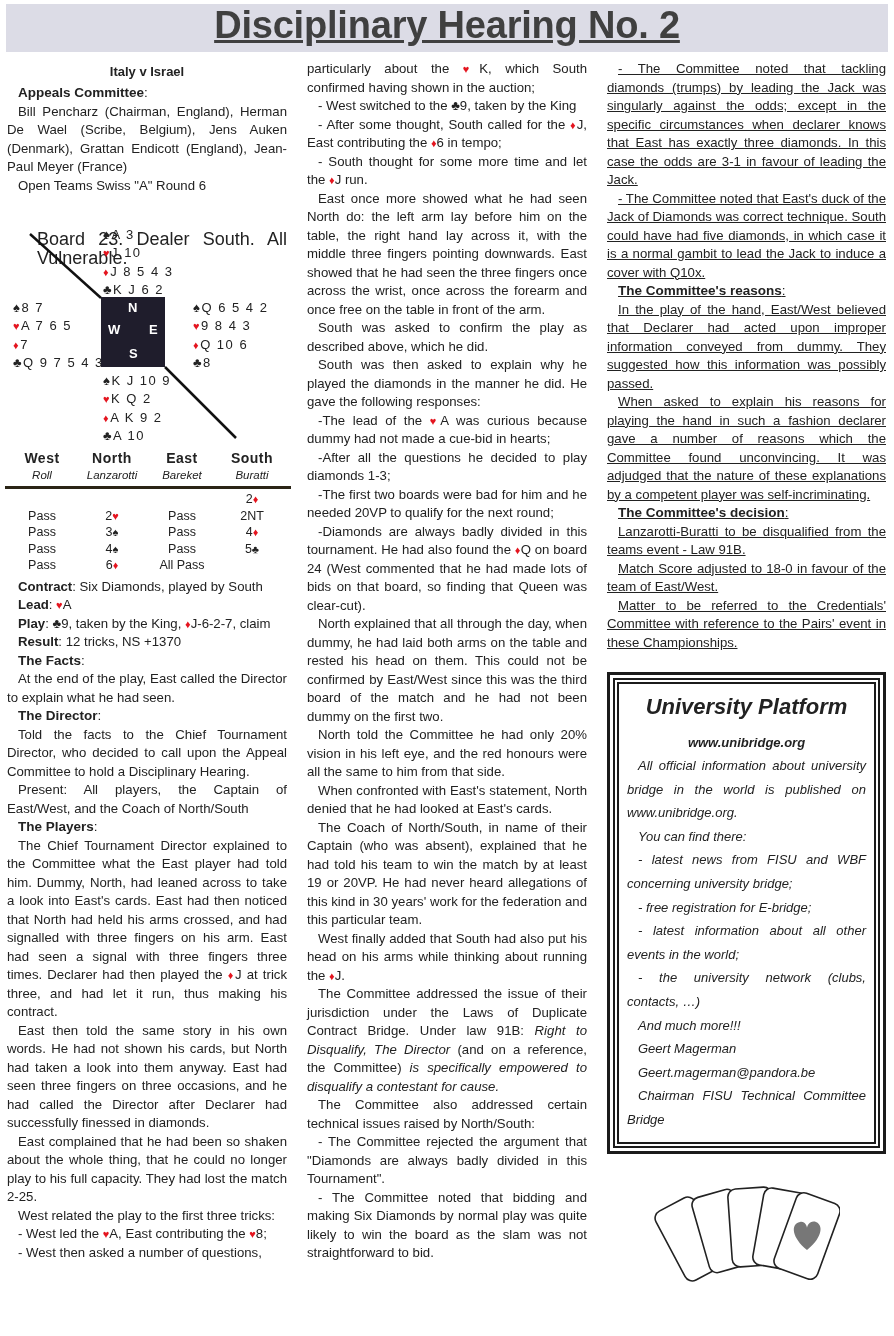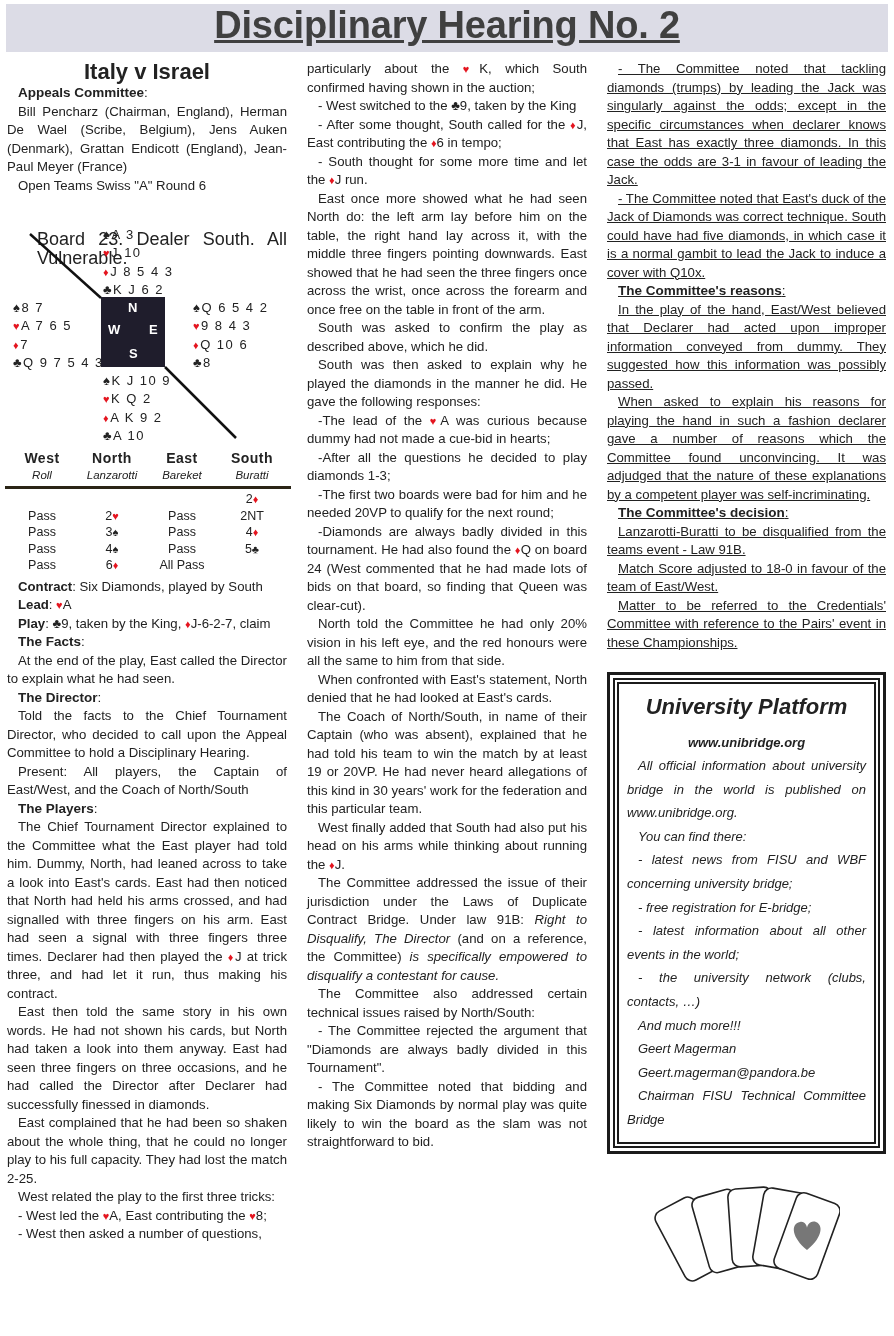--- a/index.html
+++ b/index.html
@@ -15,21 +15,21 @@
       font-size: 38px; line-height: 42px; color: #404040; letter-spacing: -0.2px; text-decoration: underline;
     }
     .col { position: absolute; top: 60px; font-size: 13.2px; line-height: 18.5px; text-align: justify; }
     .col1 { left: 7px; width: 280px; }
     .col2 { left: 307px; width: 280px; top: 60px; }
     .col3 { left: 607px; width: 279px; top: 60px; text-decoration: underline; }
     .col p { text-indent: 11px; }
     .col p.noind { text-indent: 0; }
     .col h3 { font-size: 13.5px; font-weight: bold; padding-left: 11px; line-height: 18.5px; }
     .col h3 .colon { font-weight: normal; }
-    .section-title { font-size: 22px; font-weight: bold; text-align: center; line-height: 24px; margin-bottom: 0; }
+    .section-title { font-size: 13px; font-weight: bold; text-align: center; line-height: 24px; margin-bottom: 0; }
     .red { color: #e4151f; }
     .suit { font-size: 11px; }
     i { font-style: italic; }
 
     
     .deal { position: relative; height: 240px; margin-top: 6px; font-size: 13px; }
     .deal .board-caption { position: absolute; left: 30px; top: 0; font-size: 18px; margin-top: 29px; }
     .deal .hand { position: absolute; line-height: 18.3px; letter-spacing: 1.5px; }
     .deal .north { left: 96px; top: 25px; }
     .deal .west { left: 6px; top: 98px; }
@@ -169,20 +169,21 @@
           <div><span>All Pass</span></div>
           <div><span></span></div>
         </div>
       </div>
   </div>
 
   <div class="result-block">
     <p><b>Contract</b>: <span>Six Diamonds, played by South</span></p>
     <p><b>Lead</b>: <span class="red suit">♥</span><span>A</span></p>
     <p><b>Play</b>: <span>♣</span><span>9, taken by the King, </span><span class="red suit">♦</span><span>J-6-2-7, claim</span></p>
+    <p><b>Result</b>: <span>12 tricks, NS +1370</span></p>
   </div>
   <h3><span>The Facts</span><span class="colon">:</span></h3>
   <p>At the end of the play, East called the Director to explain what he had seen.</p>
   <h3><span>The Director</span><span class="colon">:</span></h3>
   <p>Told the facts to the Chief Tournament Director, who decided to call upon the Appeal Committee to hold a Disciplinary Hearing.</p>
   <p>Present: All players, the Captain of East/West, and the Coach of North/South</p>
   <h3><span>The Players</span><span class="colon">:</span></h3>
   <p><span>The Chief Tournament Director explained to the Committee what the East player had told him. Dummy, North, had leaned across to take a look into East's cards. East had then noticed that North had held his arms crossed, and had signalled with three fingers on his arm. East had seen a signal with three fingers three times. Declarer had then played the </span><span class="red suit">♦</span><span>J at trick three, and had let it run, thus making his contract.</span></p>
   <p>East then told the same story in his own words. He had not shown his cards, but North had taken a look into them anyway. East had seen three fingers on three occasions, and he had called the Director after Declarer had successfully finessed in diamonds.</p>
   <p>East complained that he had been so shaken about the whole thing, that he could no longer play to his full capacity. They had lost the match 2-25.</p>
@@ -196,20 +197,21 @@
   <p><span>- West switched to the </span><span>♣</span><span>9, taken by the King</span></p>
   <p><span>- After some thought, South called for the </span><span class="red suit">♦</span><span>J, East contributing the </span><span class="red suit">♦</span><span>6 in tempo;</span></p>
   <p><span>- South thought for some more time and let the </span><span class="red suit">♦</span><span>J run.</span></p>
   <p>East once more showed what he had seen North do: the left arm lay before him on the table, the right hand lay across it, with the middle three fingers pointing downwards. East showed that he had seen the three fingers once across the wrist, once across the forearm and once free on the table in front of the arm.</p>
   <p>South was asked to confirm the play as described above, which he did.</p>
   <p>South was then asked to explain why he played the diamonds in the manner he did. He gave the following responses:</p>
   <p><span>-The lead of the </span><span class="red suit">♥</span><span>A was curious because dummy had not made a cue-bid in hearts;</span></p>
   <p>-After all the questions he decided to play diamonds 1-3;</p>
   <p>-The first two boards were bad for him and he needed 20VP to qualify for the next round;</p>
   <p><span>-Diamonds are always badly divided in this tournament. He had also found the </span><span class="red suit">♦</span><span>Q on board 24 (West commented that he had made lots of bids on that board, so finding that Queen was clear-cut).</span></p>
+  <p>North explained that all through the day, when dummy, he had laid both arms on the table and rested his head on them. This could not be confirmed by East/West since this was the third board of the match and he had not been dummy on the first two.</p>
   <p>North told the Committee he had only 20% vision in his left eye, and the red honours were all the same to him from that side.</p>
   <p>When confronted with East's statement, North denied that he had looked at East's cards.</p>
   <p>The Coach of North/South, in name of their Captain (who was absent), explained that he had told his team to win the match by at least 19 or 20VP. He had never heard allegations of this kind in 30 years' work for the federation and this particular team.</p>
   <p><span>West finally added that South had also put his head on his arms while thinking about running the </span><span class="red suit">♦</span><span>J.</span></p>
   <p><span>The Committee addressed the issue of their jurisdiction under the Laws of Duplicate Contract Bridge. Under law 91B: </span><i>Right to Disqualify, The Director</i><span> (and on a reference, the Committee) </span><i>is specifically empowered to disqualify a contestant for cause.</i></p>
   <p>The Committee also addressed certain technical issues raised by North/South:</p>
   <p>- The Committee rejected the argument that "Diamonds are always badly divided in this Tournament".</p>
   <p>- The Committee noted that bidding and making Six Diamonds by normal play was quite likely to win the board as the slam was not straightforward to bid.</p>
 </div>
 

